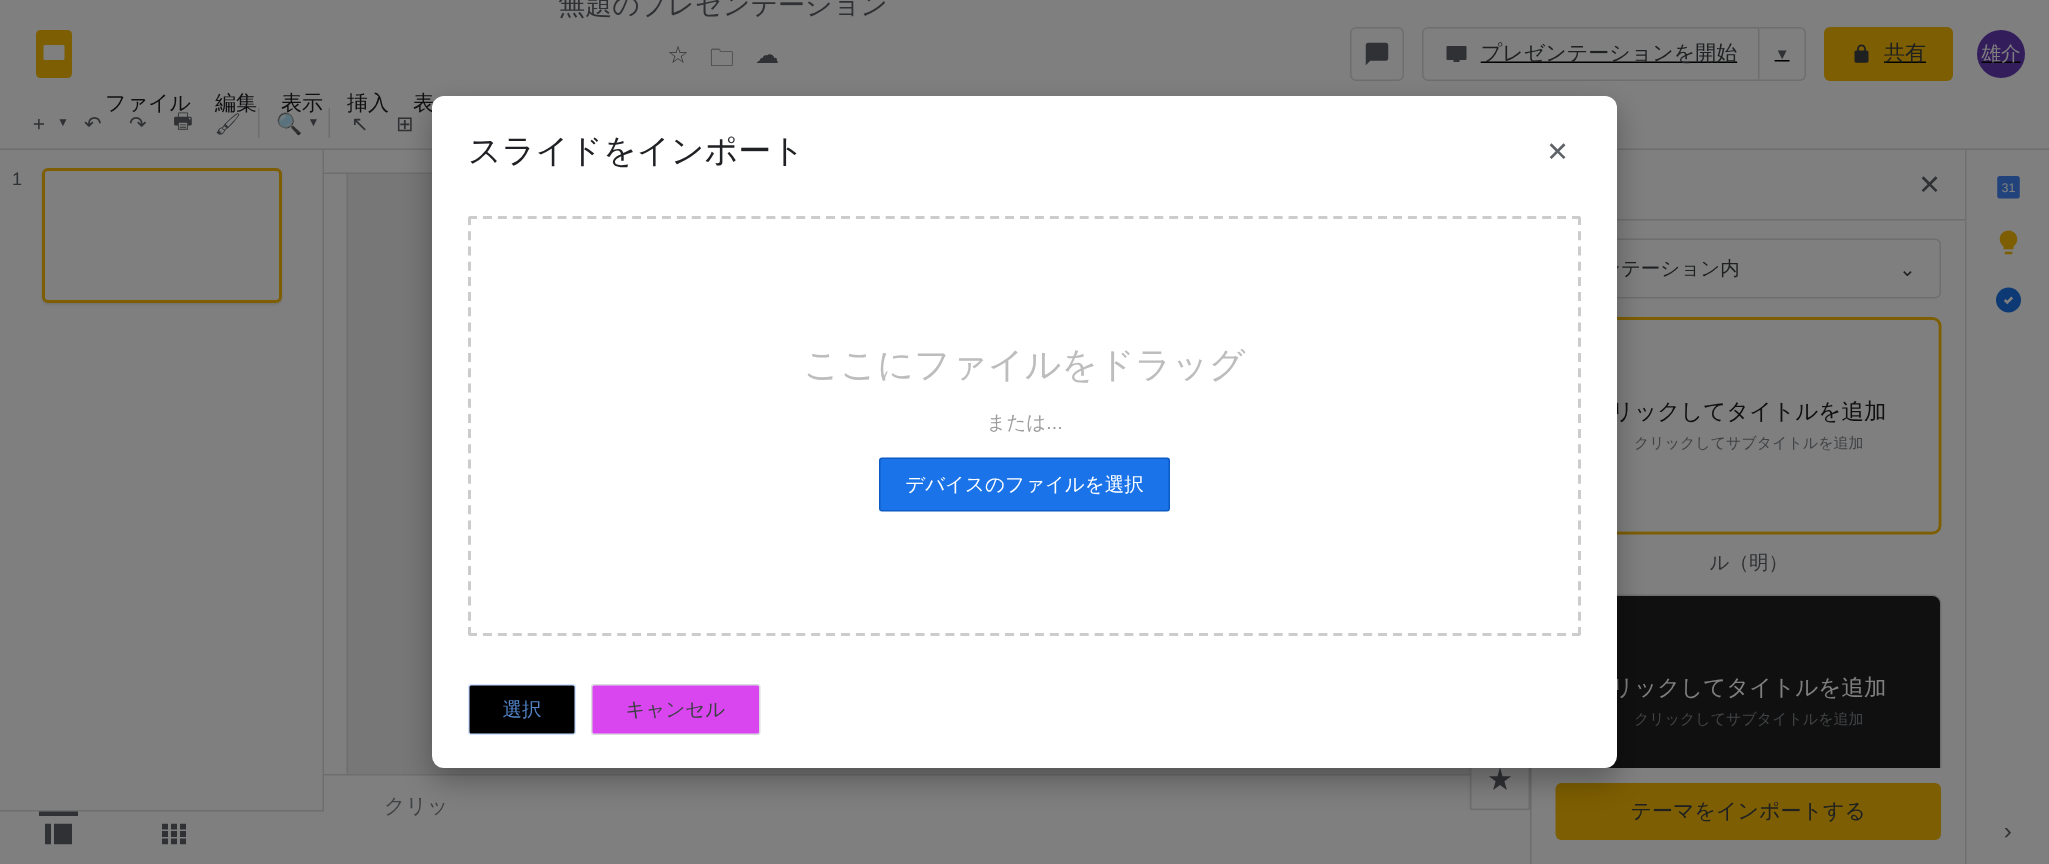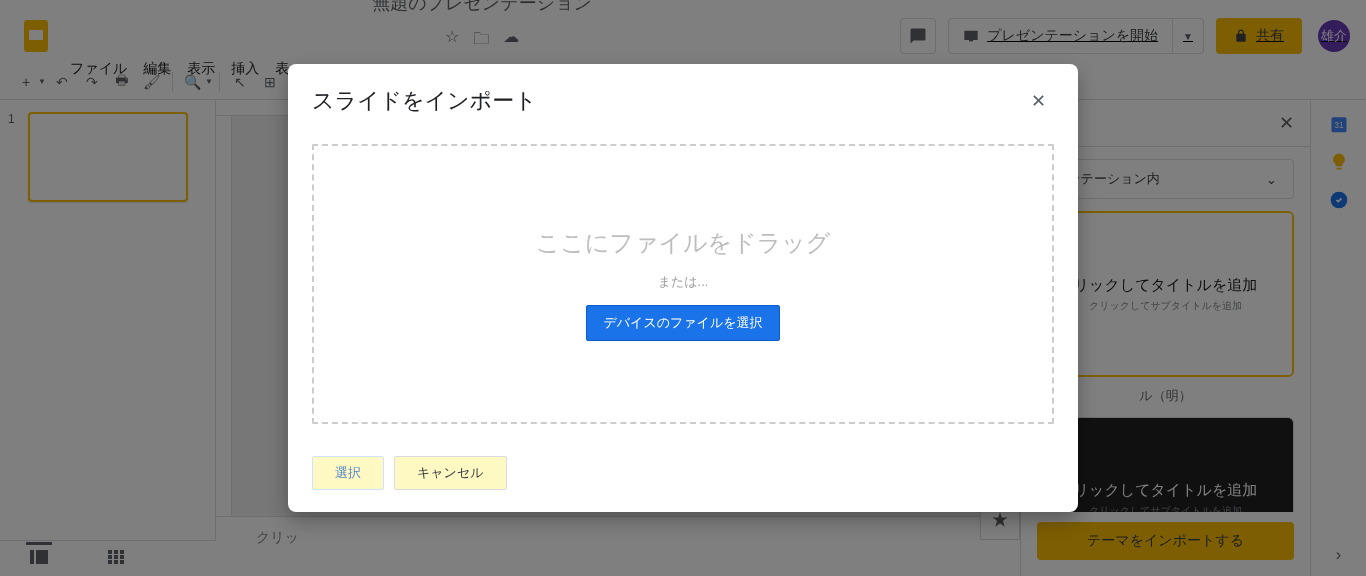--- a/index.html
+++ b/index.html
@@ -46,21 +46,21 @@
 
 
 .theme-panel { width: 290px; border-left: 1px solid #dadce0; display: flex; flex-direction: column; background: #fff; }
 .theme-header { display: flex; align-items: center; justify-content: space-between; padding: 12px 16px; border-bottom: 1px solid #dadce0; }
 .theme-header-title { font-size: 15px; color: #202124; }
 .theme-close { cursor: pointer; font-size: 18px; color: #5f6368; }
 .theme-filter { padding: 10px 16px; border: 1px solid #dadce0; margin: 12px 16px; border-radius: 4px; display: flex; justify-content: space-between; align-items: center; font-size: 13px; color: #3c4043; cursor: pointer; }
 .theme-list { flex: 1; overflow-y: auto; padding: 0 16px; }
 .theme-card { border: 1px solid #dadce0; border-radius: 6px; margin-bottom: 10px; overflow: hidden; }
 .theme-card.selected { border: 2px solid #fbbc04; }
-.theme-preview { height: 162px; display: flex; flex-direction: column; align-items: center; justify-content: center; }
+.theme-preview { height: 141px; display: flex; flex-direction: column; align-items: center; justify-content: center; }
 .theme-preview.light { background: #fff; color: #202124; }
 .theme-preview.dark { background: #212121; color: #fff; }
 .theme-preview-title { font-size: 15px; font-weight: 400; margin-bottom: 4px; }
 .theme-preview-sub { font-size: 10px; color: #80868b; text-align: right; }
 .theme-name { font-size: 13px; color: #5f6368; margin: 6px 0 12px 0; text-align: center; }
 .theme-import-btn { margin: 10px 16px 16px; background: #fbbc04; color: #3c4043; padding: 10px; border-radius: 4px; text-align: center; font-size: 14px; font-weight: 500; cursor: pointer; }
 
 
 .right-rail { width: 56px; border-left: 1px solid #e0e0e0; display: flex; flex-direction: column; align-items: center; padding-top: 14px; gap: 18px; }
 .rail-icon { width: 20px; height: 20px; cursor: pointer; }
@@ -82,22 +82,22 @@
 .modal-close { cursor: pointer; font-size: 18px; color: #5f6368; padding: 4px 8px; }
 .modal-tabs { display: flex; gap: 32px; padding: 0 24px; border-bottom: 1px solid #e0e0e0; }
 .modal-tab { padding: 10px 2px 12px; font-size: 14px; color: #5f6368; cursor: pointer; }
 .modal-tab.active { color: #1a73e8; border-bottom: 3px solid #1a73e8; margin-bottom: -1px; font-weight: 500; }
 .modal-body { padding: 20px 24px; }
 .dropzone { border: 2px dashed #ccc; border-radius: 2px; height: 280px; display: flex; flex-direction: column; align-items: center; justify-content: center; gap: 14px; }
 .dropzone-text { font-size: 24px; color: #bdbdbd; }
 .dropzone-or { font-size: 13px; color: #9e9e9e; }
 .dropzone-btn { background: #1a73e8; color: #fff; padding: 8px 16px; font-size: 13px; border: 1px solid #0d5bc4; cursor: pointer; border-radius: 2px; font-weight: 500; }
 .modal-footer { padding: 12px 24px 22px; display: flex; gap: 10px; }
-.footer-btn { padding: 7px 22px; font-size: 13px; border: 1px solid #dadce0; background: #fef9c3; cursor: pointer; border-radius: 2px; color: #3c4043; }
-.footer-btn.primary { background: #fef9c3; border-color: #cfe2ff; color: #5285c9; }
+.footer-btn { padding: 7px 22px; font-size: 13px; border: 1px solid #dadce0; background: #d946ef; cursor: pointer; border-radius: 2px; color: #3c4043; }
+.footer-btn.primary { background: #000000; border-color: #cfe2ff; color: #5285c9; }
 </style>
 </head>
 <body>
 
 <div class="header">
   <div class="logo">
     <svg viewBox="0 0 36 36">
         <rect x="6" y="2" width="24" height="32" rx="3" fill="#fbbc04"></rect>
         <rect x="11" y="12" width="14" height="10" rx="1" fill="#fff"></rect>
       </svg>

